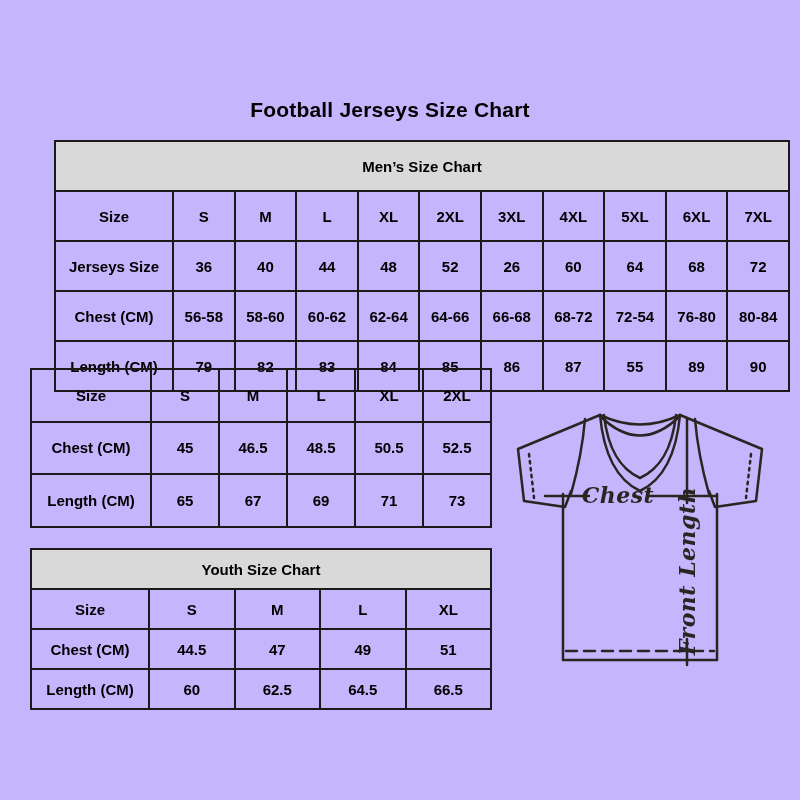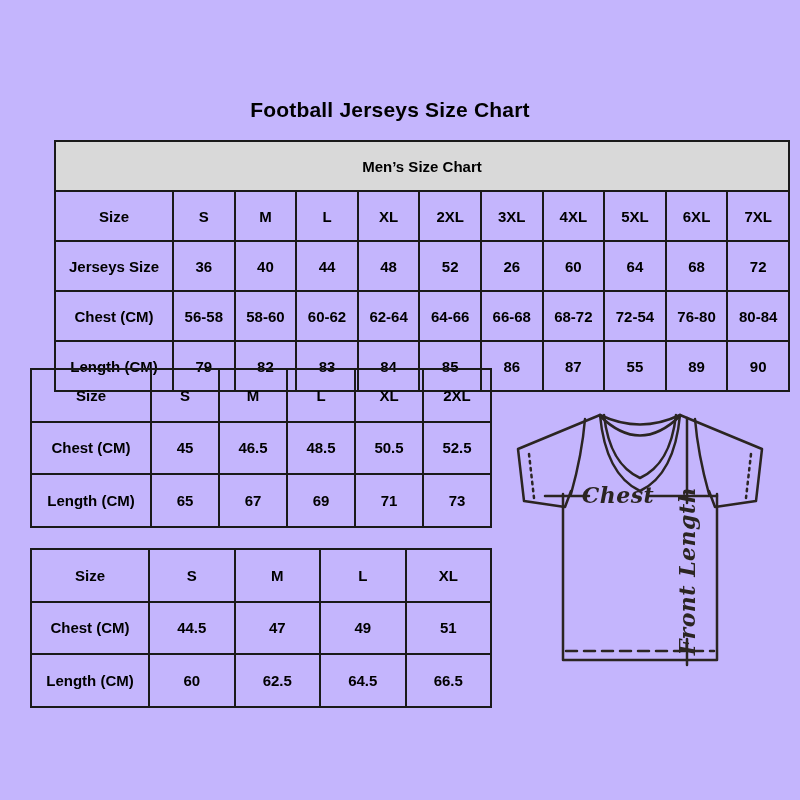--- a/index.html
+++ b/index.html
@@ -156,20 +156,23 @@
       <table class="size-table">
         <colgroup>
           <col style="width: 118px;">
           <col>
           <col>
           <col>
           <col>
         </colgroup>
         <tbody>
           <tr>
+            <td colspan="5" class="tbl-title">Youth Size Chart</td>
+          </tr>
+          <tr>
             <td>Size</td>
             <td>S</td>
             <td>M</td>
             <td>L</td>
             <td>XL</td>
           </tr>
           <tr>
             <td>Chest (CM)</td>
             <td>44.5</td>
             <td>47</td>

